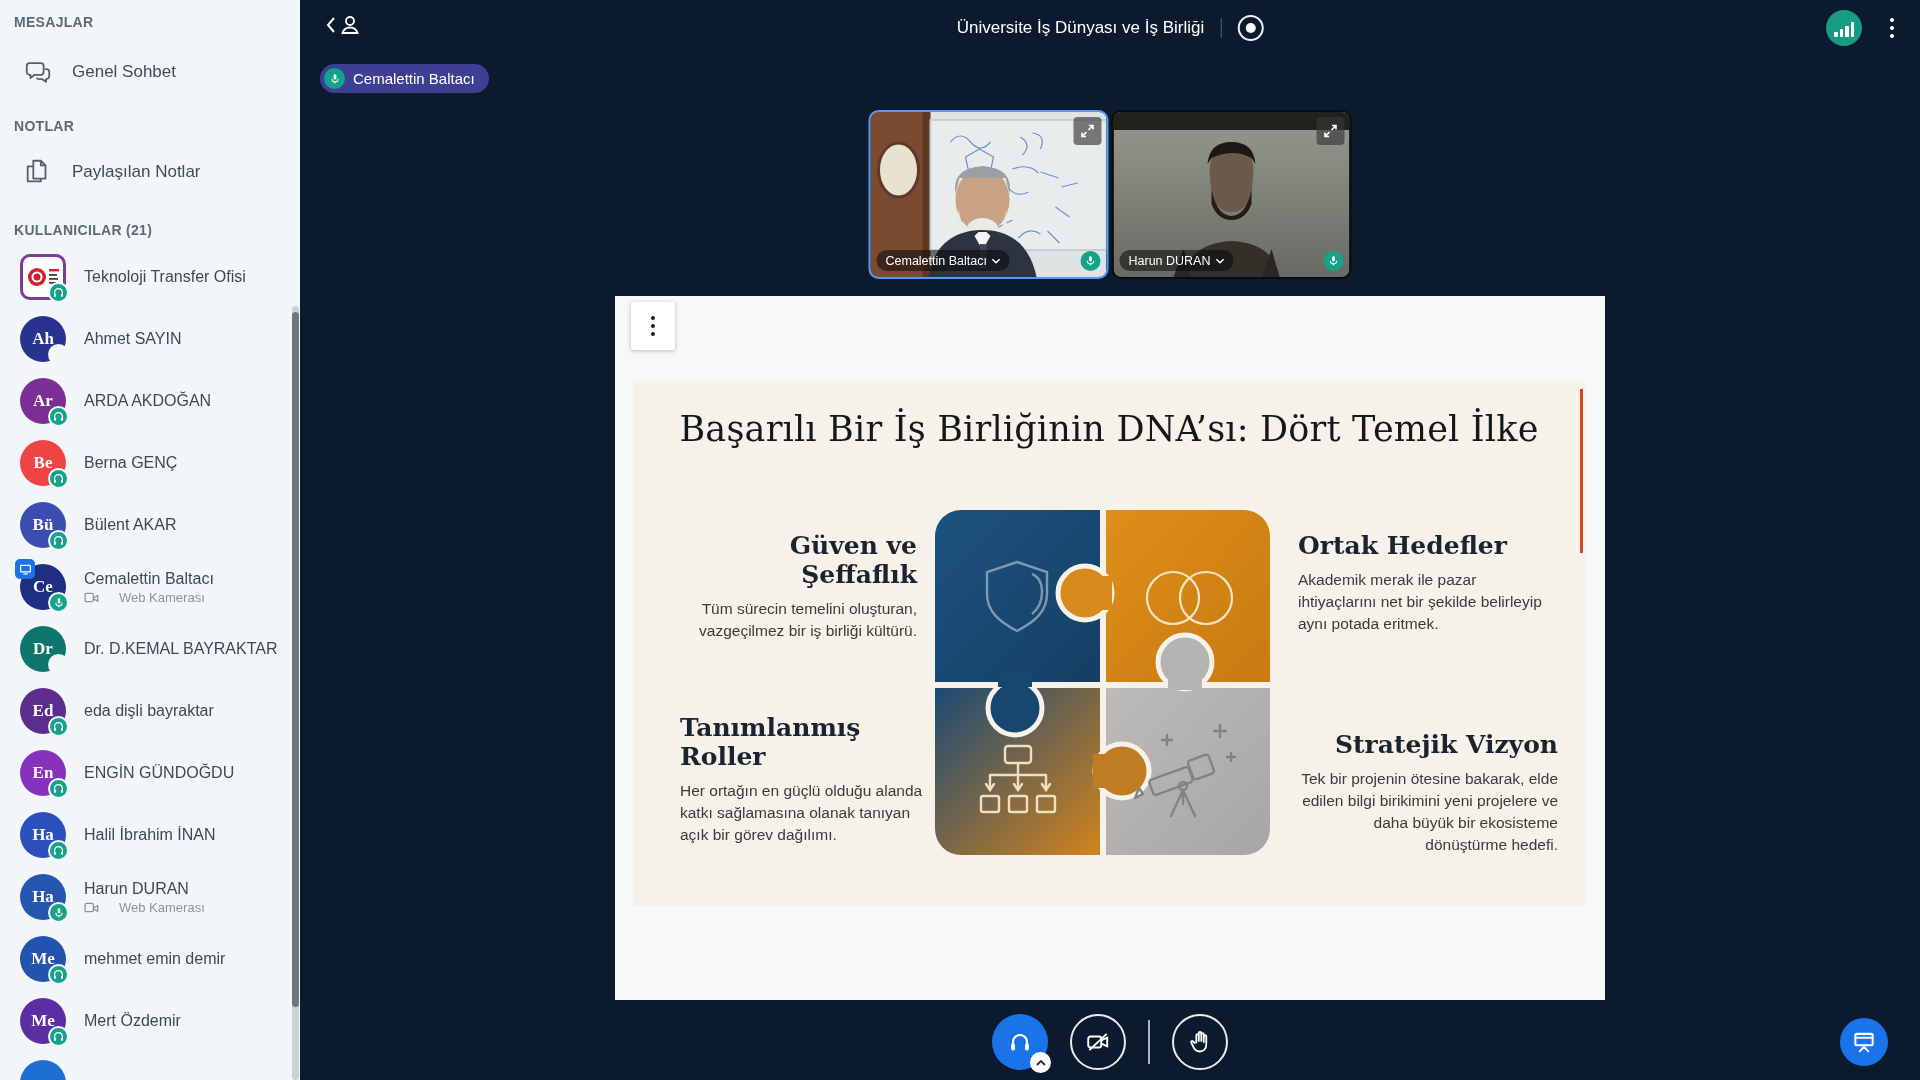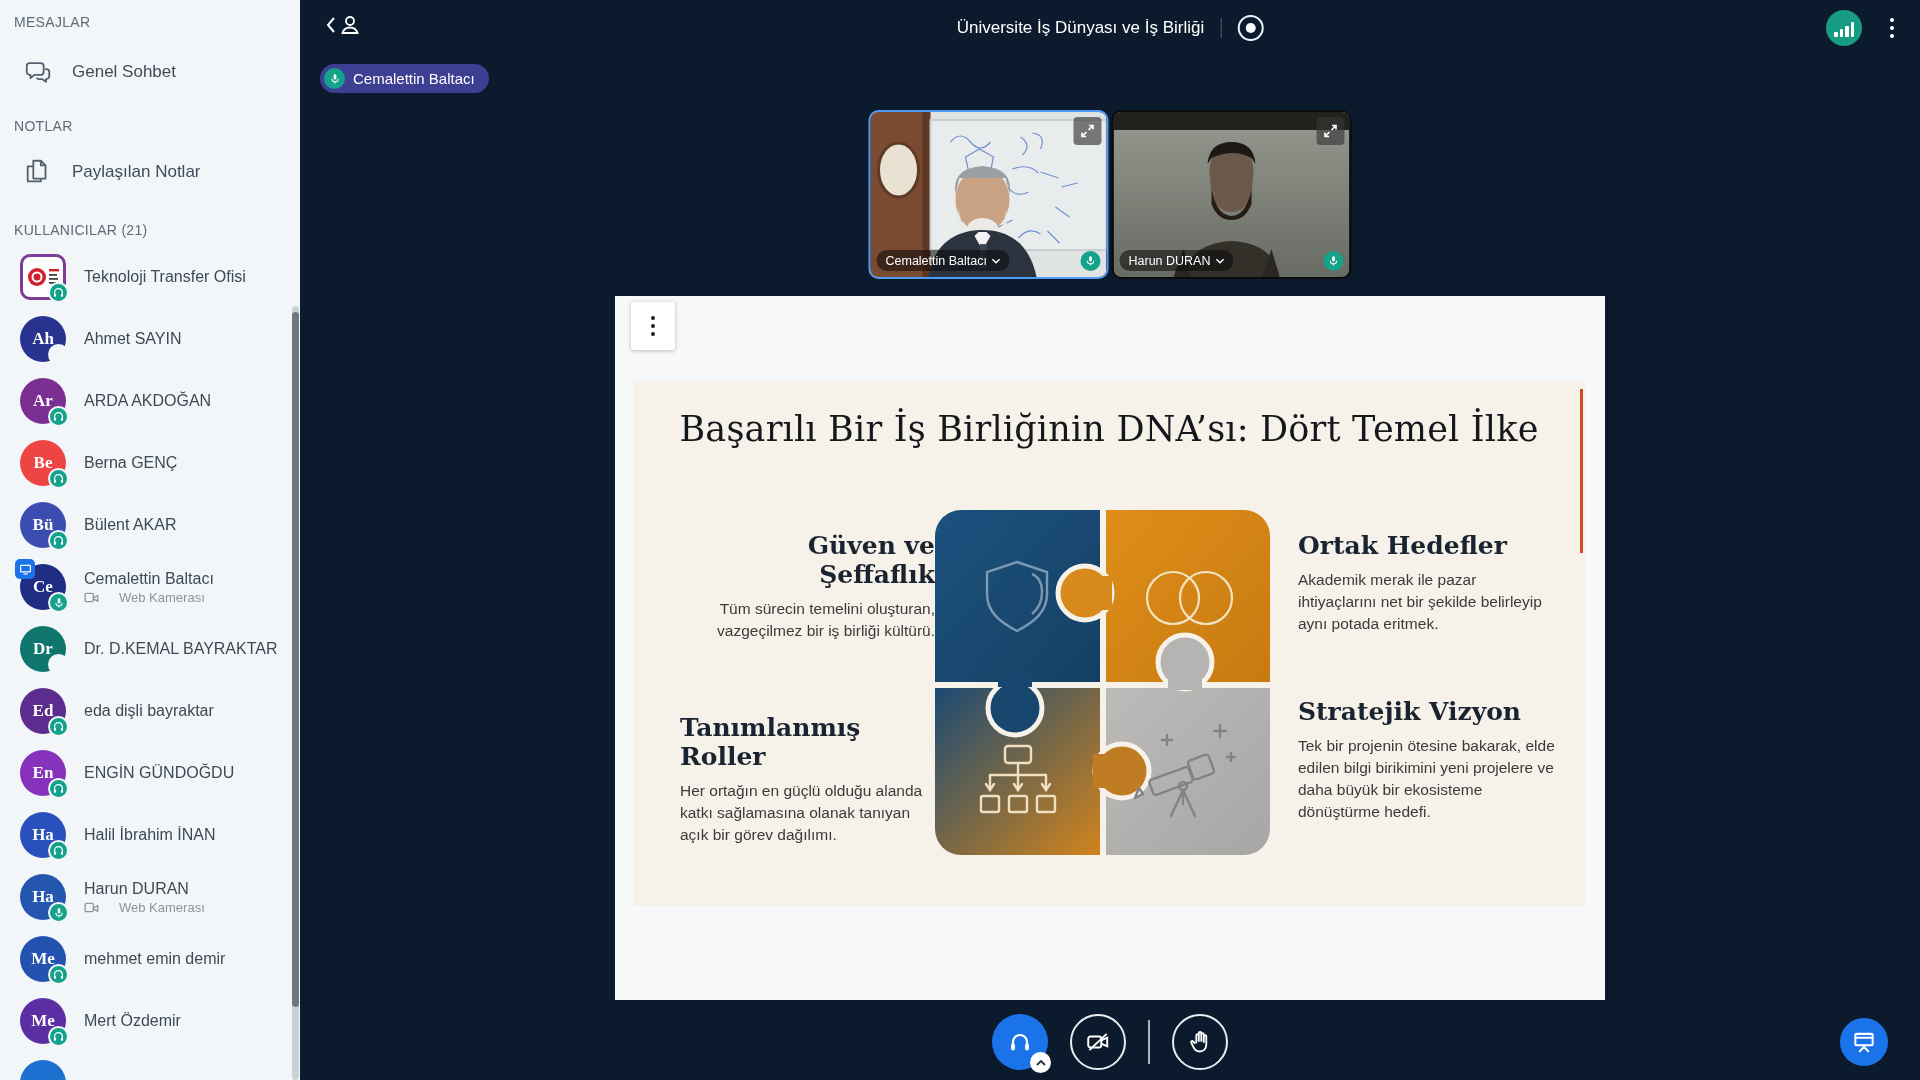--- a/index.html
+++ b/index.html
@@ -1,21 +1,21 @@
 <!DOCTYPE html>
 <html><head>
 <meta charset="utf-8">
 <style>
   * { margin:0; padding:0; box-sizing:border-box; }
   html,body { width:1920px; height:1080px; overflow:hidden; }
   body { font-family:"Liberation Sans", sans-serif; background:#0b1b2d; position:relative; }
 
   
   .sidebar { position:absolute; left:0; top:0; width:300px; height:1080px; background:#f3f6f9; overflow:hidden; padding-top:14px; }
-  .section-label { font-size:14px; font-weight:normal; color:#5d6b79; letter-spacing:.3px; margin-left:14px; }
+  .section-label { font-size:14px; font-weight:bold; color:#5d6b79; letter-spacing:.3px; margin-left:14px; }
   .side-item { display:flex; align-items:center; gap:18px; height:44px; margin-left:22px; cursor:pointer; }
   .side-item .s-icon { width:32px; height:32px; display:flex; align-items:center; justify-content:center; }
   .side-item .s-label { font-size:17px; color:#3f4d5a; }
   .lbl-messages { margin-top:0; }
   .row-chat { margin-top:20px; }
   .lbl-notes { margin-top:24px; }
   .row-notes { margin-top:16px; }
   .lbl-users { margin-top:28px; }
   .user-list { margin-top:8px; }
   .user-row { display:flex; align-items:center; gap:18px; height:62px; padding-left:20px; cursor:pointer; }
@@ -62,24 +62,24 @@
   
   .presentation { position:absolute; left:315px; top:296px; width:990px; height:704px; background:#f7f8fa; }
   .slide-kebab { position:absolute; left:16px; top:6px; width:44px; height:48px; background:#fff; border:none; border-radius:3px; box-shadow:0 1px 4px rgba(0,0,0,.25); display:flex; flex-direction:column; align-items:center; justify-content:center; gap:4px; cursor:pointer; }
   .slide-kebab i { width:4px; height:4px; border-radius:50%; background:#0b2030; }
   .slide { position:absolute; left:18px; top:85px; width:952px; height:525px; background:#f6f2e9; }
   .slide-accent { position:absolute; left:947px; top:8px; width:3px; height:164px; background:#cc4a21; }
   .slide-title { position:absolute; left:0; right:0; top:28px; text-align:center; font-family:"DejaVu Serif", serif; font-size:35px; font-weight:500; color:#14181d; letter-spacing:.2px; }
   .quad { position:absolute; width:250px; }
   .quad h3 { font-family:"DejaVu Serif", serif; font-size:25px; font-weight:700; color:#1a2330; margin-bottom:9px; }
   .quad p { font-size:15.5px; line-height:1.42; color:#3b3b3b; }
-  .q-tl { left:52px; top:150px; text-align:right; }
+  .q-tl { left:34px; top:150px; text-align:right; }
   .q-bl { left:47px; top:332px; text-align:left; width:255px; }
   .q-tr { left:665px; top:150px; text-align:left; }
-  .q-br { left:665px; top:316px; text-align:left; width:260px; }
+  .q-br { left:665px; top:349px; text-align:right; width:260px; }
   .puzzle { position:absolute; left:302px; top:129px; }
 
   
   .actionbar { position:absolute; left:50%; bottom:10px; transform:translateX(-50%); display:flex; align-items:center; gap:22px; }
   .round-btn { width:56px; height:56px; border-radius:50%; display:flex; align-items:center; justify-content:center; cursor:pointer; background:transparent; border:2.2px solid #e8ecef; position:relative; }
   .round-btn.filled { background:#1a73e8; border:none; }
   .audio-sub { position:absolute; right:-3px; bottom:-3px; width:21px; height:21px; border-radius:50%; background:#fff; display:flex; align-items:center; justify-content:center; }
   .ab-divider { width:2px; height:44px; background:#a9b3bc; }
   .share-btn { position:absolute; right:32px; bottom:14px; width:48px; height:48px; border-radius:50%; background:#1a73e8; border:none; display:flex; align-items:center; justify-content:center; cursor:pointer; }
 </style>

